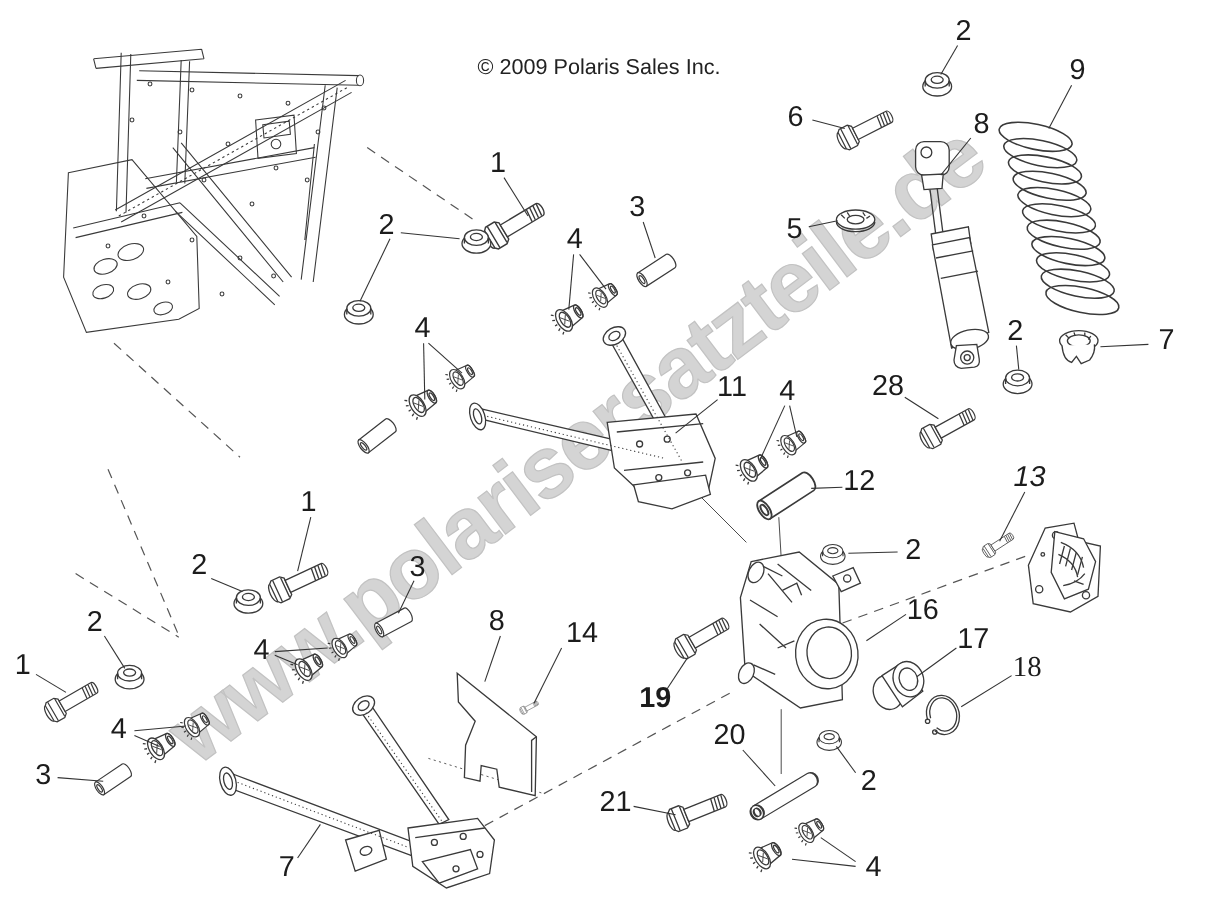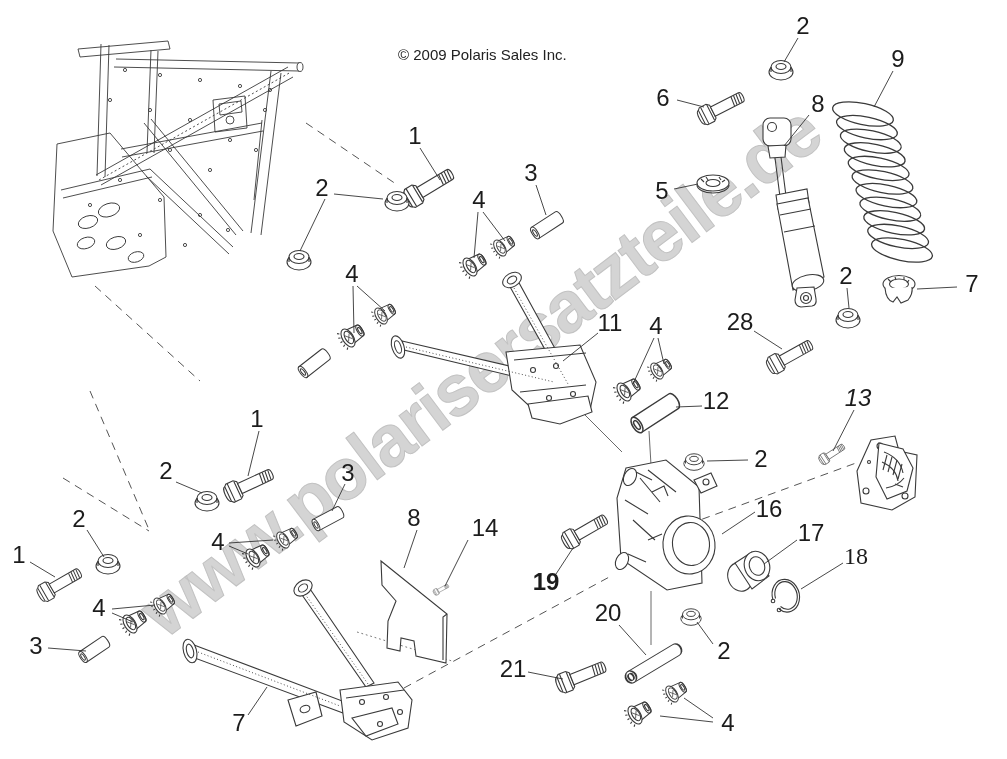--- a/index.html
+++ b/index.html
@@ -3,21 +3,21 @@
 <meta charset="utf-8">
 <style>
   :root{ --ink:#3a3a3a; --label:#1c1c1c; }
   html,body{margin:0;padding:0;background:#fff;}
   .stage{position:relative;width:1007px;height:759px;overflow:hidden;background:#fff;
          font-family:"Liberation Sans", sans-serif;}
   .watermark{position:absolute;left:-120px;top:330px;width:1200px;text-align:center;
     transform:rotate(-37deg);font-size:72px;font-weight:bold;letter-spacing:-2px;
     color:#d4d4d4;-webkit-text-stroke:1px #c2c2c2;white-space:nowrap;z-index:1;user-select:none;}
   svg.art{position:absolute;left:0;top:0;z-index:2;}
-  .copyright{position:absolute;left:398px;top:46px;font-size:15px;color:#222;z-index:3;}
+  .copyright{position:absolute;left:398px;top:46px;font-size:18px;color:#222;z-index:3;}
   .co{position:absolute;transform:translate(-50%,-50%);font-size:24px;color:var(--label);
       z-index:3;line-height:1;}
   .w{fill:#fff;stroke:var(--ink);stroke-width:1.1;}
   .n{fill:none;stroke:var(--ink);stroke-width:1.1;}
   .f{fill:none;stroke:var(--ink);stroke-width:.9;}
   .k{fill:none;stroke:var(--ink);stroke-width:1.3;}
   .ld{stroke:#333;stroke-width:.9;fill:none;}
   .dash{stroke:#555;stroke-width:1;stroke-dasharray:8 6;fill:none;}
   .dot{stroke:#555;stroke-width:.8;stroke-dasharray:1.8 2.8;fill:none;}
   .thin{stroke:#444;stroke-width:.8;fill:none;}

